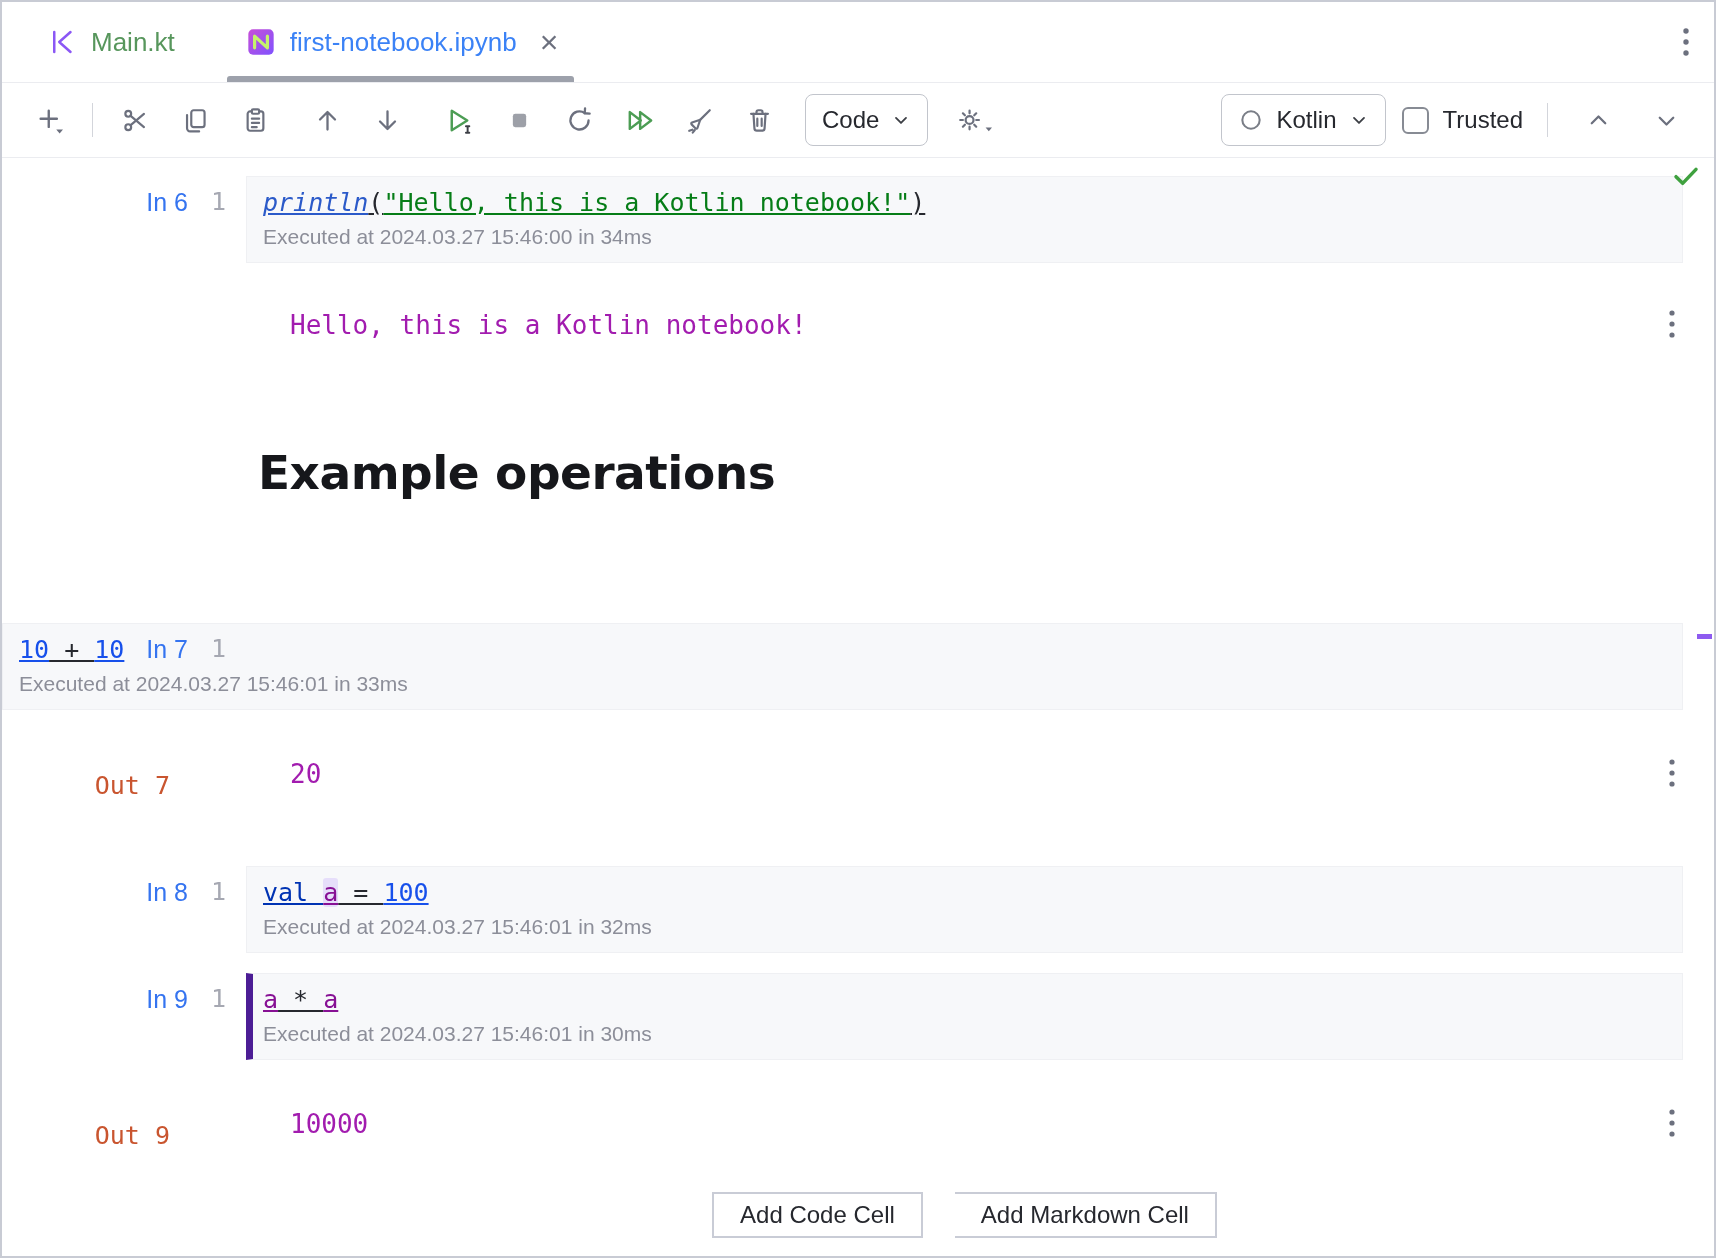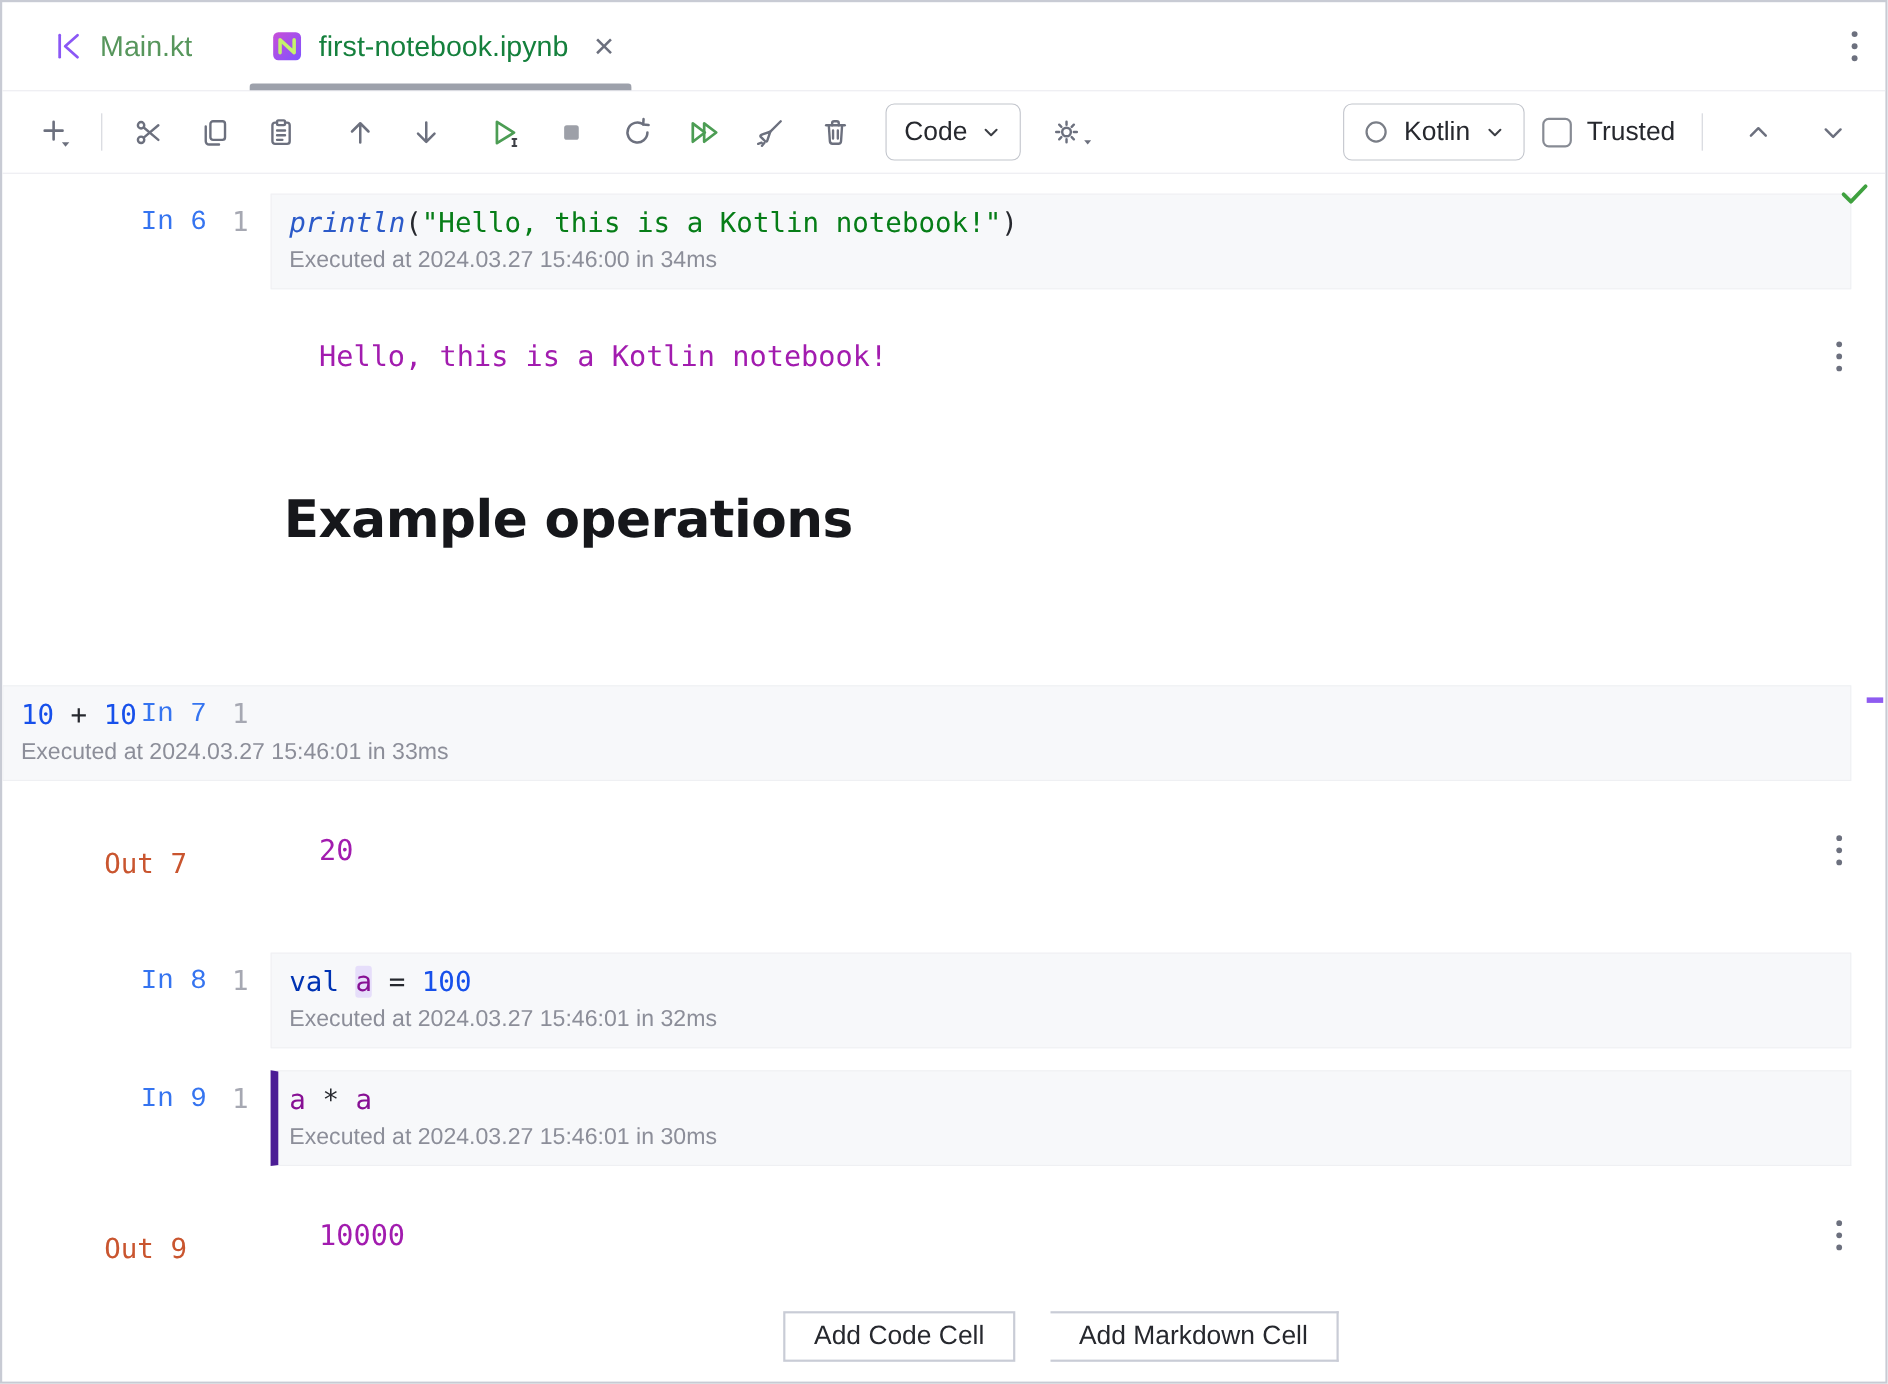--- a/index.html
+++ b/index.html
@@ -6,21 +6,21 @@
   .window{width:1716px;height:1258px;box-sizing:border-box;background:#fff;border:2px solid #C8CBD4;
     position:relative;overflow:hidden;font-family:"Liberation Sans",sans-serif;color:#26282E;}
   button{background:none;border:none;padding:0;font:inherit;color:inherit;cursor:pointer;}
 
   
   .tabbar{height:80px;display:flex;align-items:stretch;border-bottom:1px solid #EBECF0;padding-left:40px;}
   .tab{display:flex;align-items:center;gap:13px;position:relative;padding:0 6px;}
   .tab-label{font-size:26px;}
   .tab--main .tab-label{color:#57965C;}
   .tab--active{margin-left:58px;}
-  .tab--active .tab-label{color:#15803d;}
+  .tab--active .tab-label{color:#3b82f6;}
   .tab--active::after{content:"";position:absolute;left:-12px;right:-10px;bottom:0;height:6px;
     background:#9DA1AB;border-radius:3px 3px 0 0;}
   .tab-close{font-size:32px;color:#6C707E;margin-left:10px;line-height:1;}
   .tab-kebab{margin-left:auto;align-self:center;margin-right:24px;display:flex;}
 
   
   .toolbar{height:74px;display:flex;align-items:center;border-bottom:1px solid #EBECF0;padding:0 22px;gap:8px;}
   .tbtn{width:52px;height:52px;display:flex;align-items:center;justify-content:center;border-radius:8px;flex:none;}
   .vsep{width:1px;height:34px;background:#D3D5DB;margin:0 8px;flex:none;}
   .ml12{margin-left:12px;}
@@ -28,30 +28,30 @@
     padding:0 16px;height:50px;font-size:24px;flex:none;background:#fff;}
   .toolbar-right{margin-left:auto;display:flex;align-items:center;gap:16px;}
   .trusted{display:flex;align-items:center;gap:14px;font-size:24px;cursor:pointer;}
   .checkbox{width:27px;height:27px;border:2px solid #878B94;border-radius:6px;background:#fff;box-sizing:border-box;}
 
   
   .content{position:relative;}
   .cell-row{display:flex;align-items:stretch;}
   .gutter{width:244px;position:relative;flex:none;}
   .cell-label{position:absolute;left:0;top:8px;width:186px;text-align:right;
-    font-family:Liberation Mono, monospace;font-size:25px;line-height:36px;}
+    font-family:Liberation Sans, sans-serif;font-size:25px;line-height:36px;}
   .in-label{color:#3574F0;}
   .line-no{position:absolute;right:20px;top:8px;font-family:"DejaVu Sans Mono",monospace;
     font-size:25px;line-height:36px;color:#A6A8B2;}
   .code-block{flex:1;margin-right:31px;background:#F7F8FA;border:1px solid #EFF0F3;
     padding:8px 16px 10px 16px;box-sizing:border-box;}
   .cell-row--selected .code-block{border-left:7px solid #4c1d95;padding-left:10px;}
   .code-line{font-family:"DejaVu Sans Mono",monospace;font-size:25px;line-height:36px;white-space:pre;}
   .exec-line{font-size:21px;line-height:30px;color:#8C8E99;margin-top:1px;}
-  .tok{color:#26282E;}
+  .tok{color:#26282E;text-decoration:underline;}
   .tok--fn{color:#2B5AC9;font-style:italic;}
   .tok--str{color:#067D17;}
   .tok--num{color:#1750EB;}
   .tok--kw{color:#0033B3;}
   .tok--var{color:#871094;}
   .tok--hl{background:#E6DEFA;border-radius:3px;}
 
   .out-row{display:flex;align-items:flex-start;}
   .out-gutter-label{position:absolute;left:0;top:12px;width:168px;text-align:right;
     font-family:"DejaVu Sans Mono",monospace;font-size:25px;line-height:40px;color:#C9552F;}

